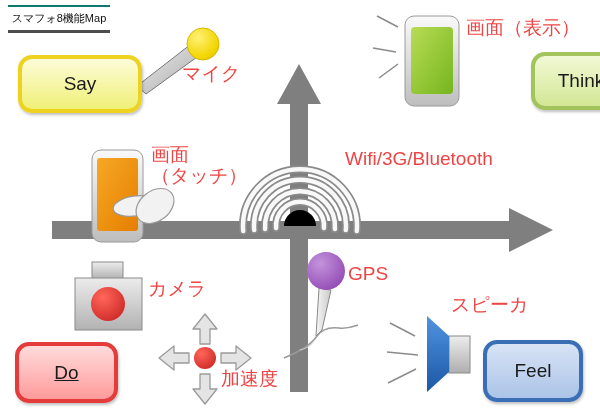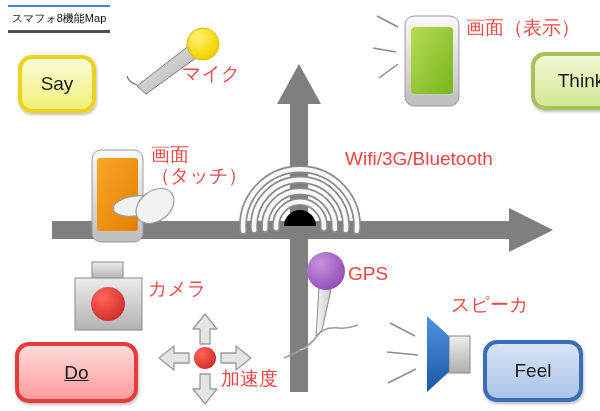--- a/index.html
+++ b/index.html
@@ -5,34 +5,34 @@
   html,body { margin:0; padding:0; background:#ffffff; }
   .canvas {
     position:relative; width:600px; height:411px; overflow:hidden;
     background:#ffffff;
     font-family:"Liberation Sans","DejaVu Sans",sans-serif;
     color:#1a1a1a;
   }
   .layer { position:absolute; left:0; top:0; }
   .title-box {
     position:absolute; left:8px; top:5px; width:102px;
-    border-top:2px solid #3b82f6; border-bottom:3px solid #4d4d4d;
+    border-top:2px solid #0f766e; border-bottom:3px solid #4d4d4d;
     padding:4px 0; text-align:center; font-size:11px; color:#111;
     background:#fff;
   }
   .lbl { position:absolute; font-size:19px; color:#ef4444; white-space:nowrap; line-height:21px; }
   .qbox {
     position:absolute; box-sizing:border-box; border-radius:14px;
     display:flex; align-items:center; justify-content:center;
     font-size:19px; color:#1a1a1a;
     box-shadow:1px 2px 3px rgba(0,0,0,0.25);
   }
-  .qbox.say   { left:18px;  top:55px;  width:78px; height:58px; border:4px solid #edd320; background:linear-gradient(#fcfcd8,#f0f078); }
+  .qbox.say   { left:18px;  top:55px;  width:124px; height:58px; border:4px solid #edd320; background:linear-gradient(#fcfcd8,#f0f078); }
   .qbox.think { left:483px; top:52px;  width:100px; height:58px; border:4px solid #a3c45c; background:linear-gradient(#f2f9d6,#d2e794);margin-left:48px; }
-  .qbox.do    { left:15px;  top:342px; width:123px; height:61px; border:4px solid #e43b3b; background:linear-gradient(#ffdbdb,#ff9b9b);text-decoration:underline; }
+  .qbox.do    { left:15px;  top:342px; width:103px; height:61px; border:4px solid #e43b3b; background:linear-gradient(#ffdbdb,#ff9b9b);text-decoration:underline; }
   .qbox.feel  { left:483px; top:340px; width:100px; height:62px; border:4px solid #3a6fb5; background:linear-gradient(#d8e3f6,#abc4e7); }
 </style>
 </head>
 <body>
 
 <div class="canvas">
 
   <svg class="layer" width="600" height="411" viewBox="0 0 600 411">
     <defs>
       <linearGradient id="phoneGrad" x1="0" y1="0" x2="0" y2="1">

